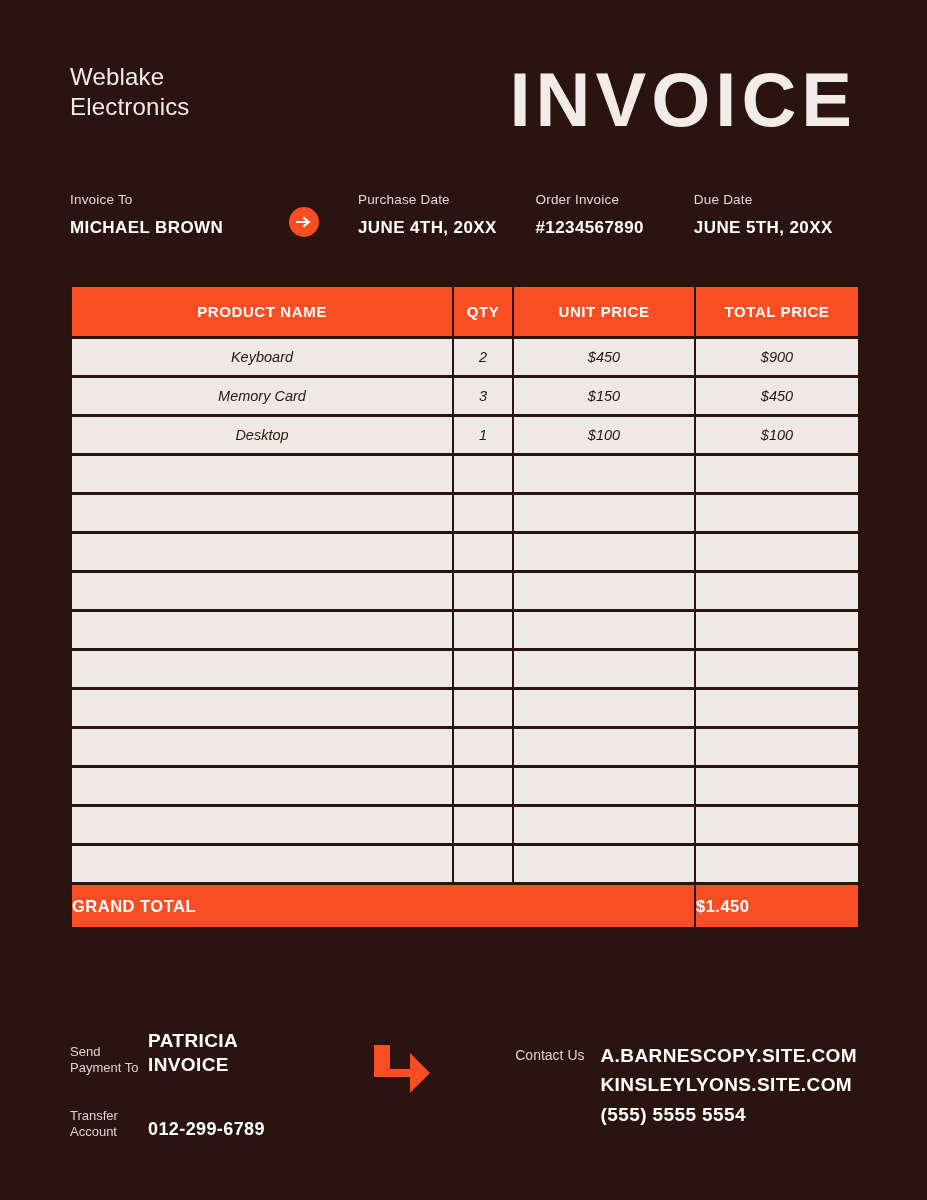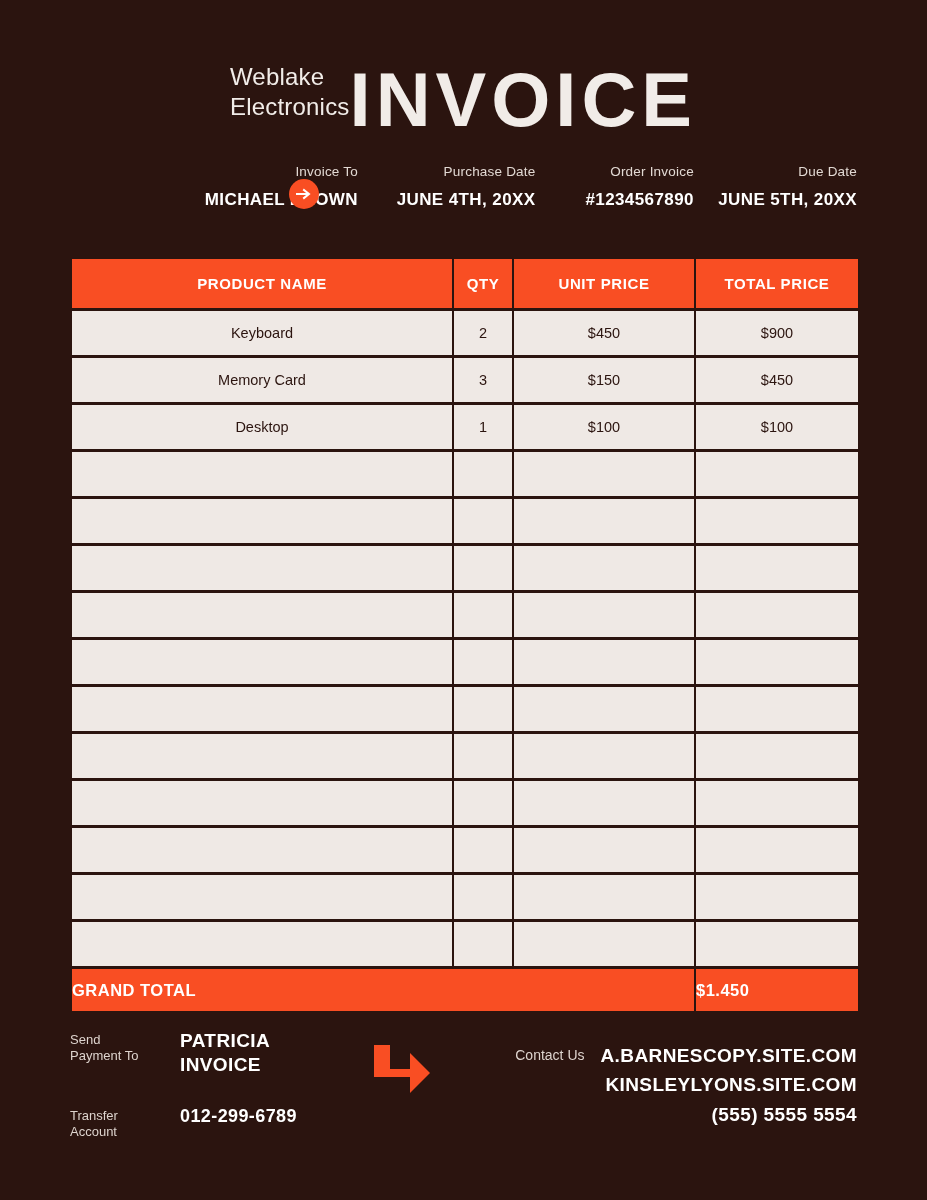--- a/index.html
+++ b/index.html
@@ -12,21 +12,21 @@
     font-family: "Liberation Sans", sans-serif;
     color: #f1ece8;
     position: relative;
     overflow: hidden;
   }
 
   
   .header {
     display: flex;
     align-items: flex-start;
-    justify-content: center;
+    justify-content: space-between;
     padding: 62px 70px 0 70px;
   }
   .brand {
     font-size: 24px;
     line-height: 1.25;
     font-weight: 400;
     color: #f1ece8;
     letter-spacing: 0.2px;
     max-width: 230px;
   }
@@ -34,26 +34,25 @@
     font-size: 76px;
     font-weight: 700;
     letter-spacing: 5px;
     color: #f1ece8;
     line-height: 0.95;
     margin-top: 2px;
   }
 
   
   .meta {
-    margin-top: 28px;
+    margin-top: 56px;
     padding: 0 70px;
     display: flex;
     align-items: flex-start;
     position: relative;
-    text-align: right;
   }
   .meta-block { display: flex; flex-direction: column; }
   .meta-label {
     font-size: 13.5px;
     color: #e2d9d3;
     font-weight: 400;
     margin-bottom: 11px;
     letter-spacing: 0.2px;
   }
   .meta-value {
@@ -98,24 +97,25 @@
     font-weight: 700;
     letter-spacing: 0.6px;
     height: 49px;
     text-align: center;
     vertical-align: middle;
   }
   tbody td {
     background: #efe9e5;
     color: #2b140f;
     font-size: 14.5px;
-    height: 44px;
+    height: 36px;
     text-align: center;
     vertical-align: middle;
     font-weight: 400;
+    font-style: italic;
   }
   col.c-name { width: 380px; }
   col.c-qty  { width: 58px; }
   col.c-unit { width: 180px; }
   col.c-total{ width: 162px; }
 
   .grand-row td {
     background: #f94e23;
     color: #ffffff;
     font-weight: 600;
@@ -130,22 +130,21 @@
     left: 0; right: 0;
     bottom: 60px;
     padding: 0 70px;
     display: flex;
     justify-content: space-between;
     align-items: flex-start;
   }
   .pay-col { width: 370px; position: relative; }
   .pay-row {
     display: flex;
-    align-items: flex-start;
-    gap: 32px;
+    align-items: flex-end;
   }
   .pay-row + .pay-row { margin-top: 28px; }
   .pay-label {
     width: 78px;
     font-size: 13px;
     line-height: 1.25;
     color: #ded4ce;
     padding-top: 3px;
   }
   .pay-value {
@@ -168,21 +167,21 @@
     align-items: flex-start;
     gap: 16px;
     padding-top: 12px;
   }
   .contact-label {
     font-size: 14px;
     color: #ded4ce;
     padding-top: 6px;
     white-space: nowrap;
   }
-  .contact-lines { text-align: right; }
+  .contact-lines { text-align: left; }
   .contact-lines div {
     font-size: 19px;
     font-weight: 700;
     color: #ffffff;
     letter-spacing: 0.4px;
     line-height: 1.55;
   }
 </style>
 </head>
 <body>

